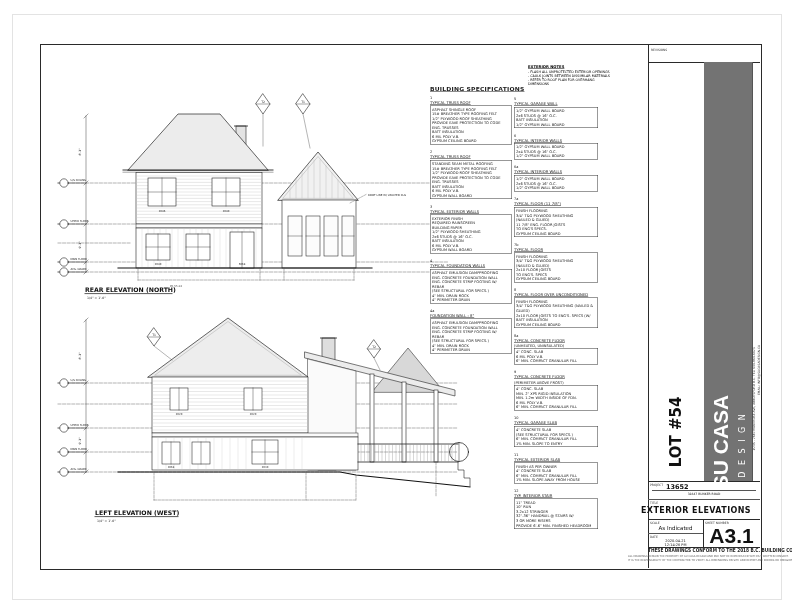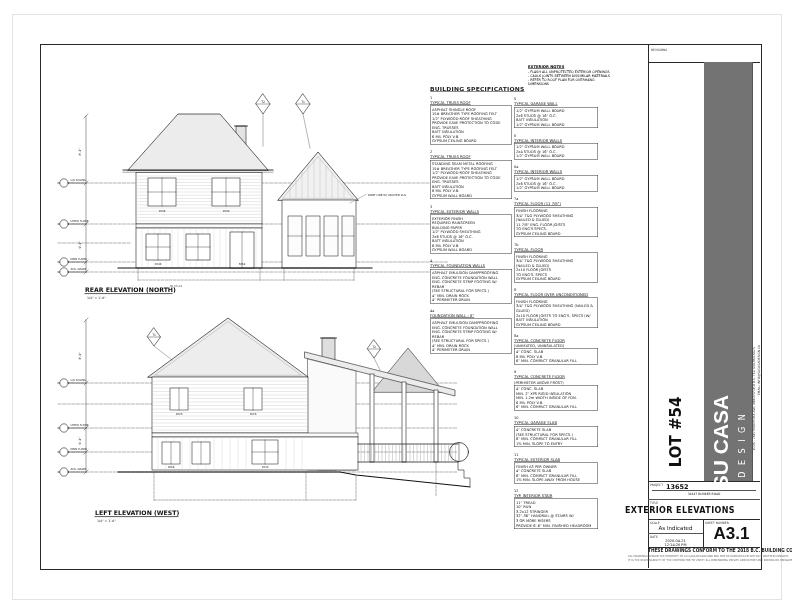--- a/index.html
+++ b/index.html
@@ -626,27 +626,27 @@
     <div class="vtext rot" style="left:688px;top:439px;width:110px;height:12px;line-height:12px;font-size:8px;letter-spacing:2px;color:#ffffff;">D E S I G N</div>
 
     <div class="vtext rot-half" style="left:669px;top:403px;width:170px;height:10px;line-height:10px;font-size:6px;color:#333;">#205 - 2640 MONTROSE AVE, ABBOTSFORD B.C.      TEL: 604-864-6423</div>
     <div class="vtext rot-half" style="left:684px;top:366px;width:150px;height:8px;line-height:8px;font-size:6px;color:#333;">EMAIL: INFO@SUCASADESIGN.CA</div>
 
     <div class="tb-label" style="left:650px;top:483px;">PROJECT</div>
     <div class="tb-proj-num" style="left:666px;top:483px;">13652</div>
     <div class="tb-center" style="left:648px;top:491.5px;width:112px;font-size:6px;transform:scale(.5);transform-origin:50% 0;">32847 BUNKER ROAD</div>
 
     <div class="tb-label" style="left:650px;top:501px;">TITLE</div>
-    <div class="tb-center" style="left:624px;top:506px;width:112px;font-size:8px;font-weight:bold;letter-spacing:.4px;">EXTERIOR ELEVATIONS</div>
+    <div class="tb-center" style="left:640px;top:506px;width:112px;font-size:8px;font-weight:bold;letter-spacing:.4px;">EXTERIOR ELEVATIONS</div>
 
     <div class="tb-label" style="left:650px;top:520.5px;">SCALE</div>
     <div class="tb-center" style="left:648px;top:524.5px;width:55px;font-size:5.5px;">As Indicated</div>
     <div class="tb-label" style="left:650px;top:534.5px;">DATE</div>
     <div class="tb-center" style="left:648px;top:539px;width:55px;font-size:7px;transform:scale(.5);transform-origin:50% 0;">2020-04-21 12:14:26 PM</div>
 
     <div class="tb-label" style="left:705px;top:520.5px;">SHEET NUMBER</div>
-    <div class="tb-center" style="left:703px;top:524px;width:57px;font-size:17px;font-weight:bold;font-family:'Liberation Sans',sans-serif;">A3.1</div>
+    <div class="tb-center" style="left:703px;top:524px;width:57px;font-size:21px;font-weight:bold;font-family:'Liberation Sans',sans-serif;">A3.1</div>
 
     <div class="fineprint" style="left:538px;top:548px;width:220px;font-size:8.5px;font-weight:bold;color:#222;transform:scale(.5);">THESE DRAWINGS CONFORM TO THE 2018 B.C. BUILDING CODE</div>
     <div class="fineprint" style="left:498px;top:554px;width:260px;font-size:5.2px;color:#666;transform:scale(.5);">ALL DRAWINGS REMAIN THE PROPERTY OF SU CASA DESIGN AND MAY NOT BE REPRODUCED WITHOUT WRITTEN CONSENT.</div>
     <div class="fineprint" style="left:498px;top:558px;width:260px;font-size:5.2px;color:#666;transform:scale(.5);">IT IS THE RESPONSIBILITY OF THE CONTRACTOR TO VERIFY ALL DIMENSIONS ON SITE AND REPORT ANY ERRORS OR OMISSIONS PRIOR TO CONSTRUCTION.</div>
   </div>
 </div>
 
 </body></html>

